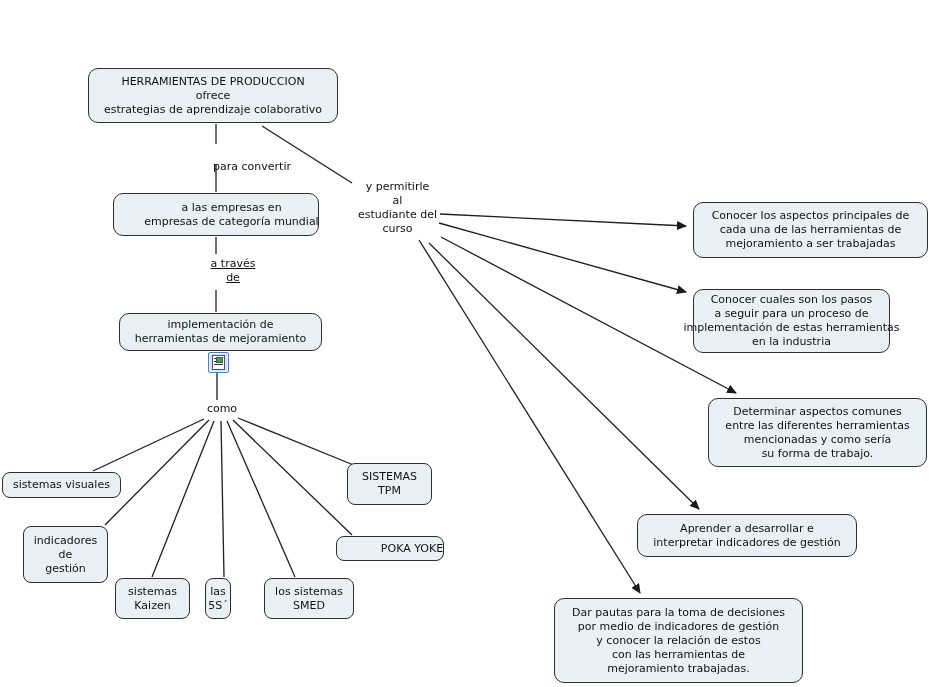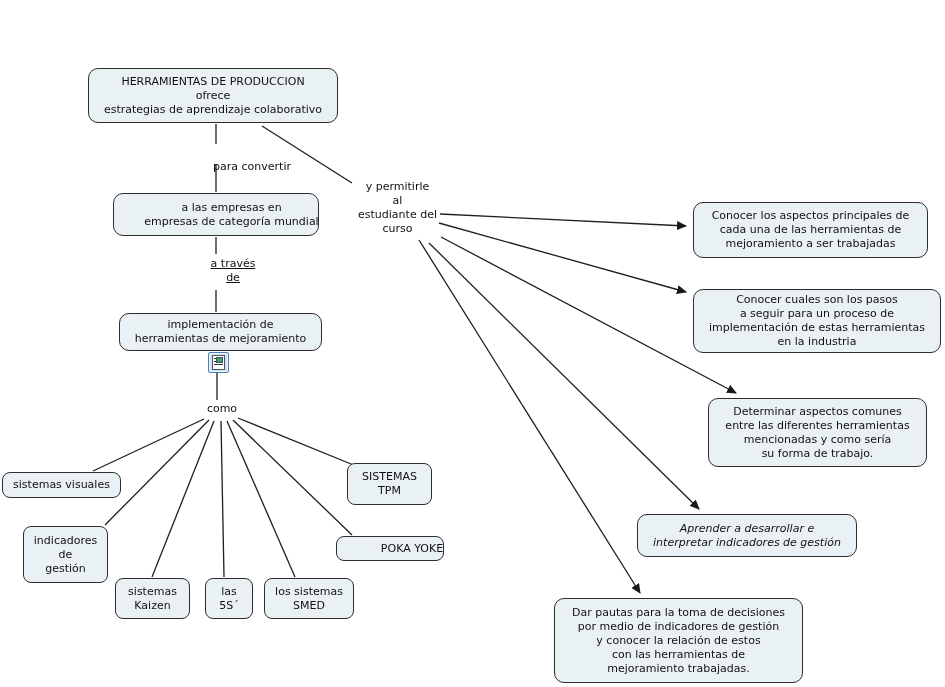--- a/index.html
+++ b/index.html
@@ -21,28 +21,28 @@
   }
 
   
   .n-question      {left:57px;  top:4px;   width:326px; height:52px;}
   .n-root          {left:88px;  top:68px;  width:250px; height:55px;}
   .n-empresas      {left:113px; top:193px; width:206px; height:43px;padding-left:31px;}
   .n-implementacion{left:119px; top:313px; width:203px; height:38px;}
   .n-visuales      {left:2px;   top:472px; width:119px; height:26px;}
   .n-indicadores   {left:23px;  top:526px; width:85px;  height:57px;}
   .n-kaizen        {left:115px; top:578px; width:75px;  height:41px;}
-  .n-5s            {left:205px; top:578px; width:48px;  height:41px;}
+  .n-5s            {left:205px; top:578px; width:26px;  height:41px;}
   .n-smed          {left:264px; top:578px; width:90px;  height:41px;}
   .n-poka          {left:336px; top:536px; width:108px;  height:25px;padding-left:44px;}
   .n-tpm           {left:347px; top:463px; width:85px;  height:42px;}
   .n-obj1          {left:693px; top:202px; width:235px; height:56px;}
-  .n-obj2          {left:693px; top:289px; width:248px; height:64px;}
+  .n-obj2          {left:693px; top:289px; width:197px; height:64px;}
   .n-obj3          {left:708px; top:398px; width:219px; height:69px;}
-  .n-obj4          {left:637px; top:514px; width:220px; height:43px;font-style:italic;}
+  .n-obj4          {left:637px; top:514px; width:220px; height:43px;}
   .n-obj5          {left:554px; top:598px; width:249px; height:85px;}
 
   
   .l-para   {left:172px; top:160px; width:90px;margin-left:35px;}
   .l-atraves{left:196px; top:257px; width:74px;text-decoration:underline;}
   .l-como   {left:196px; top:402px; width:52px;}
   .l-permitirle{left:350px; top:180px; width:95px;}
 
   
   .res-icon{

